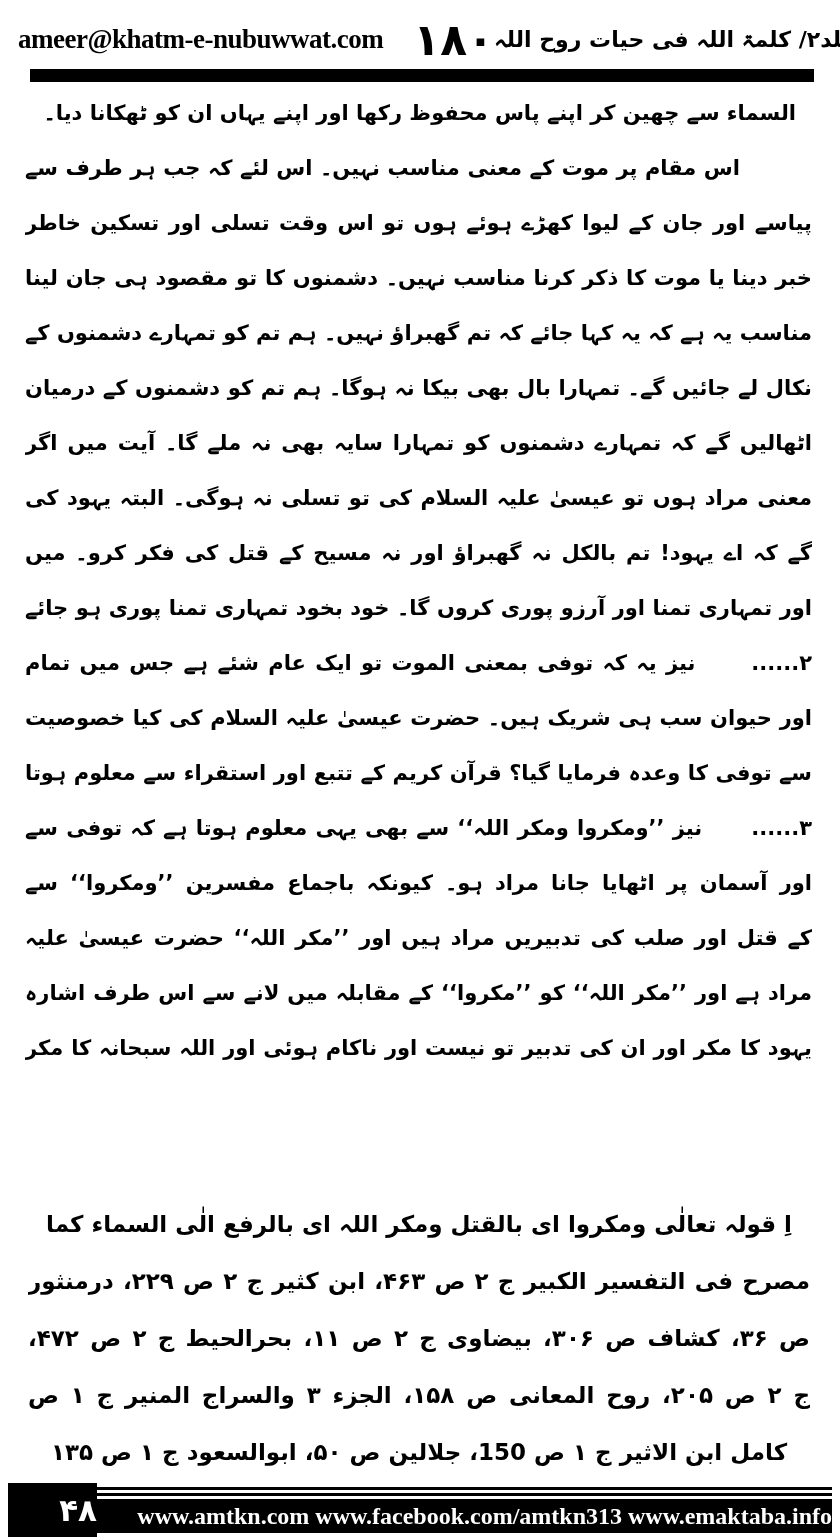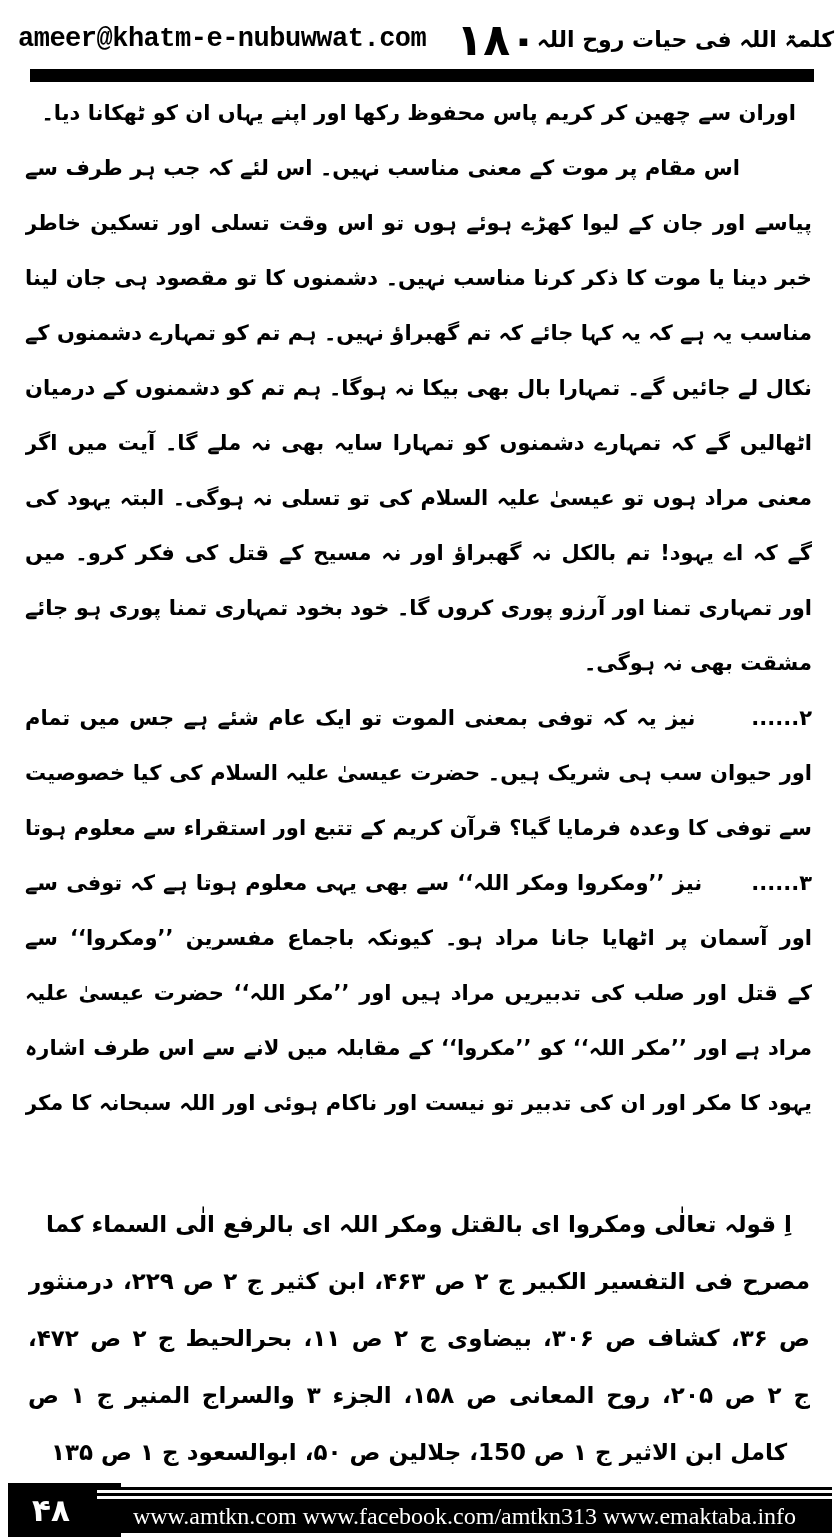--- a/index.html
+++ b/index.html
@@ -7,21 +7,21 @@
     position:relative; width:840px; height:1540px; background:#ffffff;
     font-family:"DejaVu Sans", sans-serif; color:#000; overflow:hidden;
     margin:0 auto;
   }
   
   .header {
     position:absolute; top:12px; left:18px; right:14px; height:54px;
     display:flex; align-items:center; justify-content:space-between;
   }
   .header-email {
-    font-family:Liberation Mono, monospace; font-weight:bold; font-size:27px;
+    font-family:Liberation Serif, serif; font-weight:bold; font-size:27px;
     letter-spacing:-0.5px; white-space:nowrap;
   }
   .header-pageno {
     font-size:44px; font-weight:bold; direction:rtl; white-space:nowrap;
     padding-left:30px;
   }
   .header-title {
     direction:rtl; font-size:22px; font-weight:bold; white-space:nowrap;
     text-align:right;
   }
@@ -47,60 +47,59 @@
   }
   .fl {
     height:57px; line-height:57px; font-size:23px; font-weight:700;
     text-align:justify; text-align-last:justify; overflow:hidden;
   }
   .fl.center { text-align:center; text-align-last:center; }
   
   .footer-box {
     position:absolute; left:8px; top:1483px; width:89px; height:54px;
     background:#000; color:#fff; display:flex; align-items:center;
-    justify-content:flex-end; font-size:31px; font-weight:bold; direction:rtl;padding-left:24px;
+    justify-content:flex-start; font-size:31px; font-weight:bold; direction:rtl;
   }
   .footer-bar {
     position:absolute; left:97px; top:1487px; right:8px; height:46px;
     background:#000;
   }
   .footer-stripe { position:absolute; left:0; right:0; height:3px; background:#fff; }
   .footer-stripe.s1 { top:3px; }
   .footer-stripe.s2 { top:9px; }
   .footer-links {
     position:absolute; left:0; right:0; top:12px; bottom:0;
-    color:#fff; text-align:center; font-family:"Liberation Serif", serif;
-    font-weight:normal; font-size:24px; line-height:34px; white-space:nowrap;
+    color:#fff; text-align:right; font-family:"Liberation Serif", serif;
+    font-weight:bold; font-size:24px; line-height:34px; white-space:nowrap;
   }
 </style>
 </head>
 <body>
 
 <div class="page">
 
   <div class="header">
     <span class="header-email">ameer@khatm-e-nubuwwat.com</span>
     <span class="header-pageno">۱۸۰</span>
     <span class="header-title">احتساب جلد۲/ کلمۃ اللہ فی حیات روح اللہ</span>
   </div>
 
   <div class="rule"></div>
 
   <div class="body-text">
-    <div class="bl end first">اوران سے چھین کر کریم پاس محفوظ رکھا اور اپنے یہاں ان کو ٹھکانا دیا۔</div>
+    <div class="bl end first">السماء سے چھین کر اپنے پاس محفوظ رکھا اور اپنے یہاں ان کو ٹھکانا دیا۔</div>
     <div class="bl indent">اس مقام پر موت کے معنی مناسب نہیں۔ اس لئے کہ جب ہر طرف سے خون کے</div>
     <div class="bl">پیاسے اور جان کے لیوا کھڑے ہوئے ہوں تو اس وقت تسلی اور تسکین خاطر کے لئے موت کی</div>
     <div class="bl">خبر دینا یا موت کا ذکر کرنا مناسب نہیں۔ دشمنوں کا تو مقصود ہی جان لینا ہے۔ اس وقت تو</div>
     <div class="bl">مناسب یہ ہے کہ یہ کہا جائے کہ تم گھبراؤ نہیں۔ ہم تم کو تمہارے دشمنوں کے نرغہ سے صحیح و سالم</div>
     <div class="bl">نکال لے جائیں گے۔ تمہارا بال بھی بیکا نہ ہوگا۔ ہم تم کو دشمنوں کے درمیان سے اس طرح</div>
     <div class="bl">اٹھالیں گے کہ تمہارے دشمنوں کو تمہارا سایہ بھی نہ ملے گا۔ آیت میں اگر توفی سے موت کے</div>
     <div class="bl">معنی مراد ہوں تو عیسیٰ علیہ السلام کی تو تسلی نہ ہوگی۔ البتہ یہود کی تسلی ہوگی اور معنی آیت کے یہ ہوں</div>
     <div class="bl">گے کہ اے یہود! تم بالکل نہ گھبراؤ اور نہ مسیح کے قتل کی فکر کرو۔ میں خود ہی ان کو موت دوں گا</div>
     <div class="bl">اور تمہاری تمنا اور آرزو پوری کروں گا۔ خود بخود تمہاری تمنا پوری ہو جائے گی۔ تمہیں کوئی</div>
-    <div class="bl end">مشقت بھی نہ ہوگی۔</div>
     <div class="bl">۲......&nbsp;&nbsp;&nbsp;&nbsp;&nbsp; نیز یہ کہ توفی بمعنی الموت تو ایک عام شئے ہے جس میں تمام مومن اور کافر، انسان</div>
     <div class="bl">اور حیوان سب ہی شریک ہیں۔ حضرت عیسیٰ علیہ السلام کی کیا خصوصیت ہے جو خاص طور پر ان</div>
     <div class="bl">سے توفی کا وعدہ فرمایا گیا؟ قرآن کریم کے تتبع اور استقراء سے معلوم ہوتا ہے کہ توفی کا وعدہ</div>
     <div class="bl">۳......&nbsp;&nbsp;&nbsp;&nbsp;&nbsp; نیز ’’ومکروا ومکر اللہ‘‘ سے بھی یہی معلوم ہوتا ہے کہ توفی سے پورا پورا لینا</div>
     <div class="bl">اور آسمان پر اٹھایا جانا مراد ہو۔ کیونکہ باجماع مفسرین ’’ومکروا‘‘ سے حضرت عیسیٰ علیہ السلام</div>
     <div class="bl">کے قتل اور صلب کی تدبیریں مراد ہیں اور ’’مکر اللہ‘‘ حضرت عیسیٰ علیہ السلام کی حفاظت کی تدبیر</div>
     <div class="bl">مراد ہے اور ’’مکر اللہ‘‘ کو ’’مکروا‘‘ کے مقابلہ میں لانے سے اس طرف اشارہ ہے کہ</div>
     <div class="bl">یہود کا مکر اور ان کی تدبیر تو نیست اور ناکام ہوئی اور اللہ سبحانہ کا مکر اور اس کی تدبیر غالب</div>
   </div>
 

